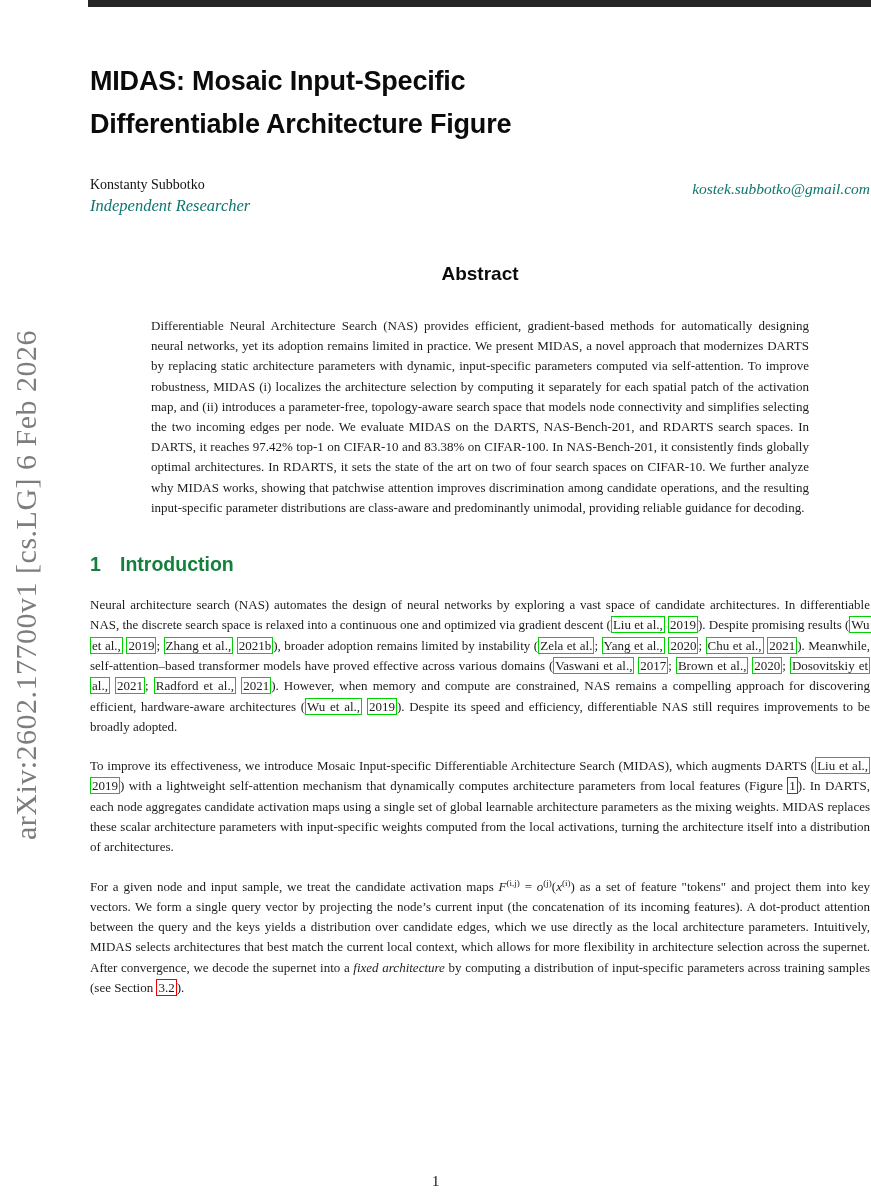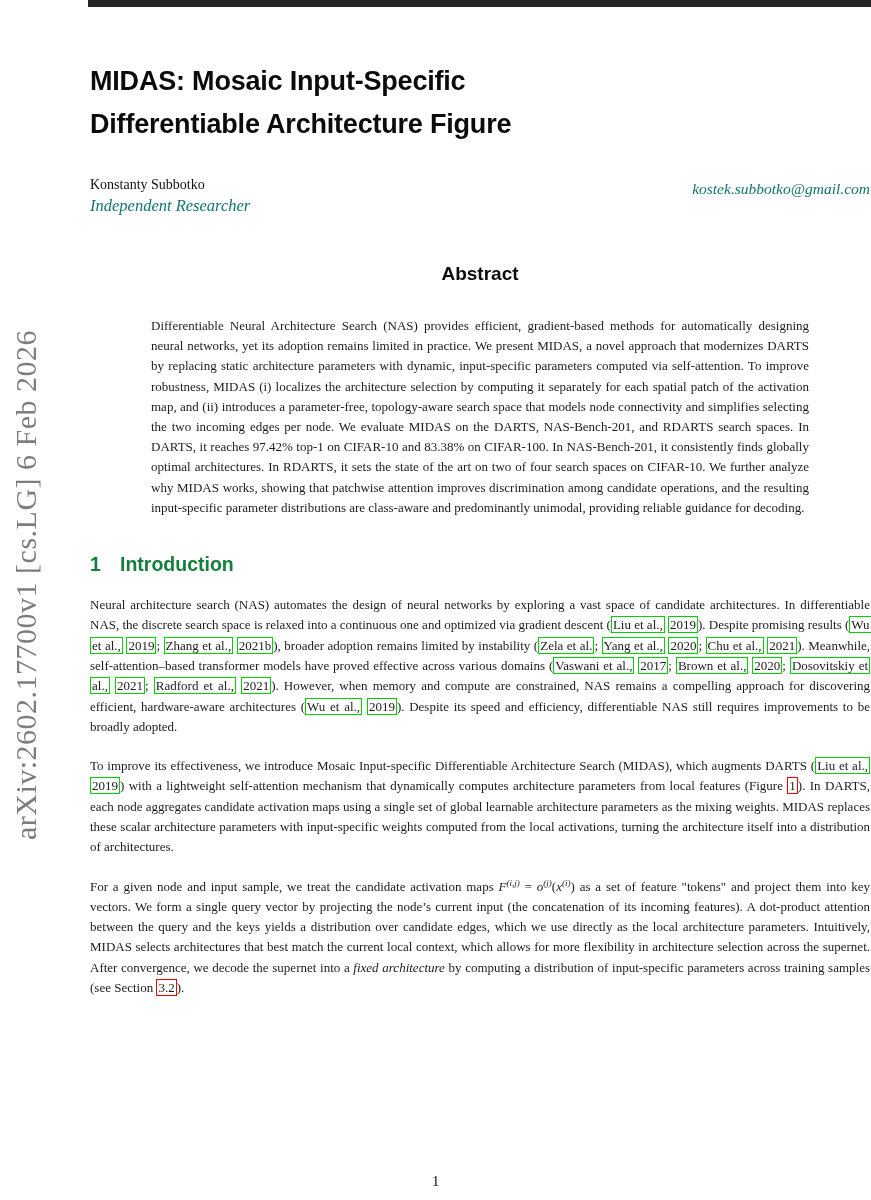--- a/index.html
+++ b/index.html
@@ -36,21 +36,21 @@
     margin-top:35px; font-family:"Liberation Sans", sans-serif; font-weight:bold;
     font-size:19.5px; color:#15803d;
   }
   .secnum { display:inline-block; width:30px; }
   .paras { margin-top:2px; }
   .para { text-align:justify; font-size:13px; line-height:20.3px; margin:19px 0 0 0; }
   .plain {}
   .b { font-weight:normal; }
   .i { font-style:italic;font-family:Liberation Serif, serif; }
   .m { font-style:italic; }
-  sup.sup { font-size:70%; font-style:italic; vertical-align:super; line-height:0; }
+  sup.sup { font-size:70%; vertical-align:super; line-height:0; }
   .cite {
     border:1.5px solid var(--cite-border,#00d400); padding:0 1px;
     -webkit-box-decoration-break:clone; box-decoration-break:clone;
   }
   .ref {
     border:1.5px solid var(--ref-border,#f00000); padding:0 1px;
     -webkit-box-decoration-break:clone; box-decoration-break:clone;
   }
   .pagenum {
     position:absolute; left:0; top:1172px; width:871px; text-align:center;

